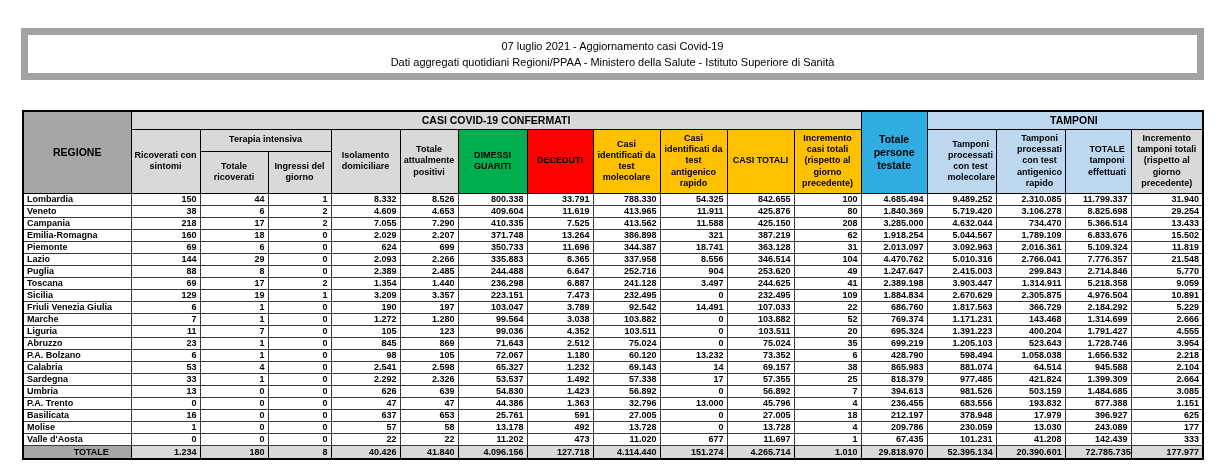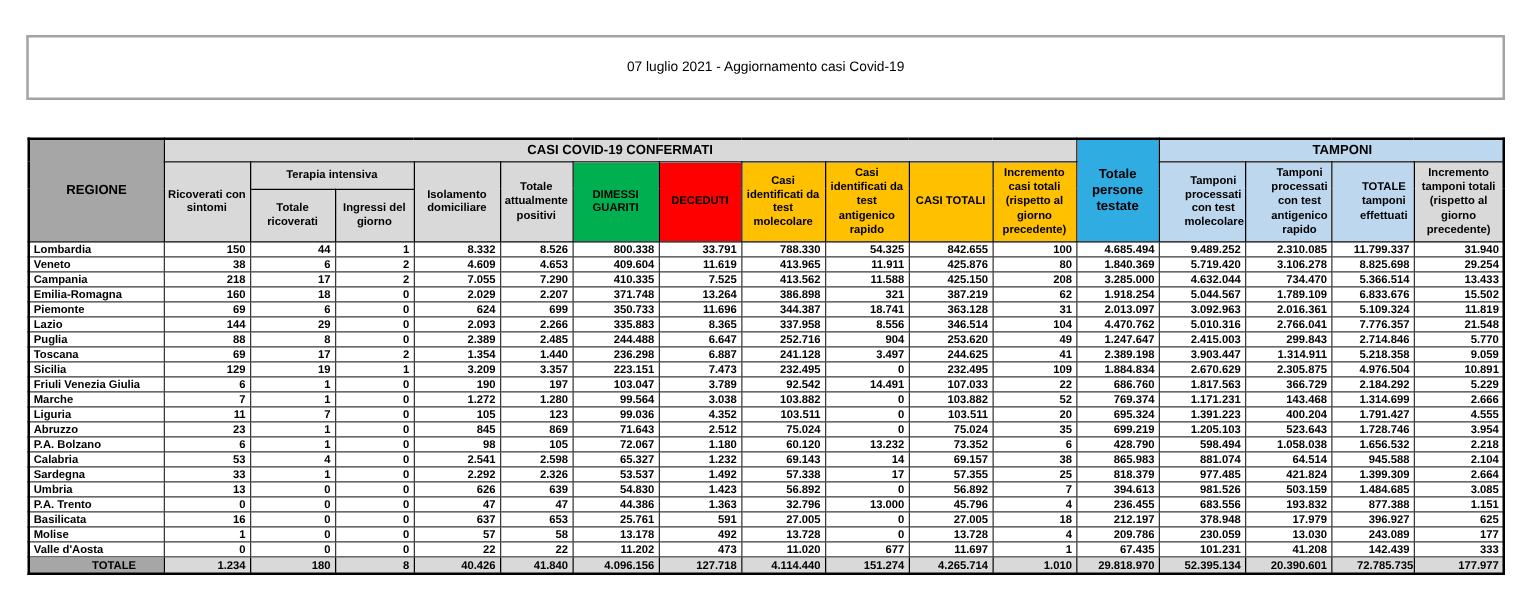--- a/index.html
+++ b/index.html
@@ -2,21 +2,21 @@
 <html style="--gray: #a6a6a6; --lightgray: #d9d9d9; --graytotal: #c9c9c9; --green: #00b050; --red: #ff0000; --yellow: #ffc000; --cyan: #2fade3; --lightblue: #bdd7ee;"><head>
 <meta charset="utf-8">
 <style>
   * { margin:0; padding:0; box-sizing:border-box; }
   html,body { width:1225px; height:472px; background:#ffffff;
     font-family:"Liberation Sans", sans-serif; color:#000; }
   .page { position:relative; width:1225px; height:472px; }
 
   .title-box {
     position:absolute; left:21px; top:28px; width:1183px; height:52px;
-    border:2px solid #a3a3a3;
+    border:7px solid #a3a3a3;
     display:flex; flex-direction:column; justify-content:space-evenly; align-items:center;
   }
   .title-line { font-size:11px; line-height:12px; text-align:center; }
 
   table.covid {
     position:absolute; left:22px; top:110px; width:1180px;
     border-collapse:collapse; table-layout:fixed;
     border:2px solid #000;
     font-size:9px;
   }
@@ -44,20 +44,21 @@
   tr.total td { border-color:#000; background:var(--lightgray); }
   tr.total td.total-label { text-align:center; background:var(--gray);padding-left:28px; }
 </style>
 </head>
 <body>
 
 <div class="page">
 
   <div class="title-box">
     <div class="title-line">07 luglio 2021 - Aggiornamento casi Covid-19</div>
+    <div class="title-line">Dati aggregati quotidiani Regioni/PPAA - Ministero della Salute - Istituto Superiore di Sanità</div>
   </div>
 
   <table class="covid">
     <colgroup>
       <col style="width:108px">
         <col style="width:69px">
         <col style="width:68px">
       <col style="width:63px">
         <col style="width:69px">
         <col style="width:58px">

